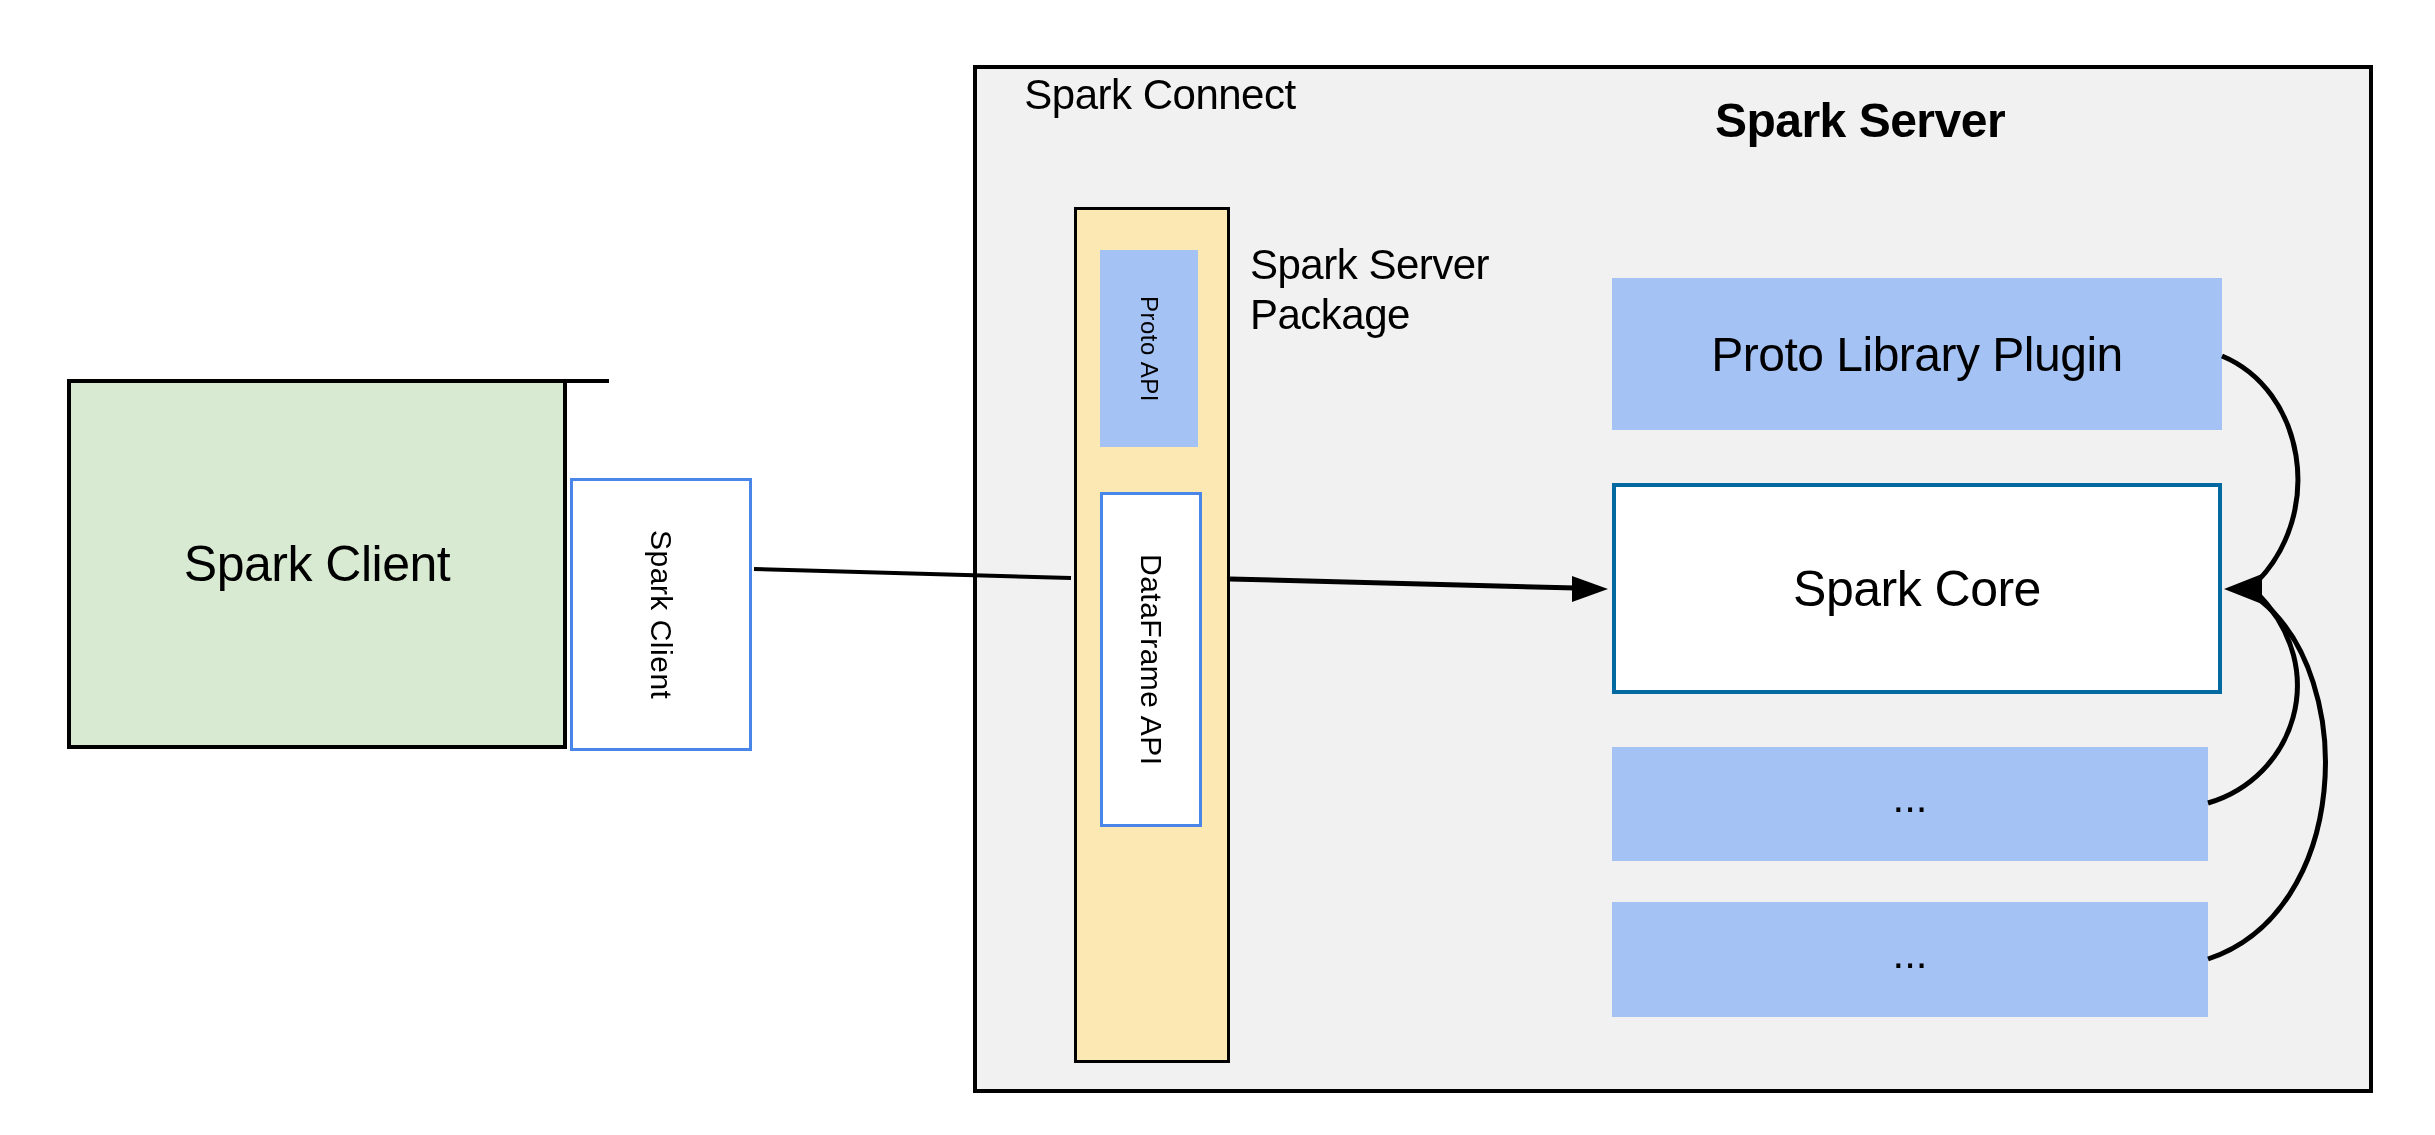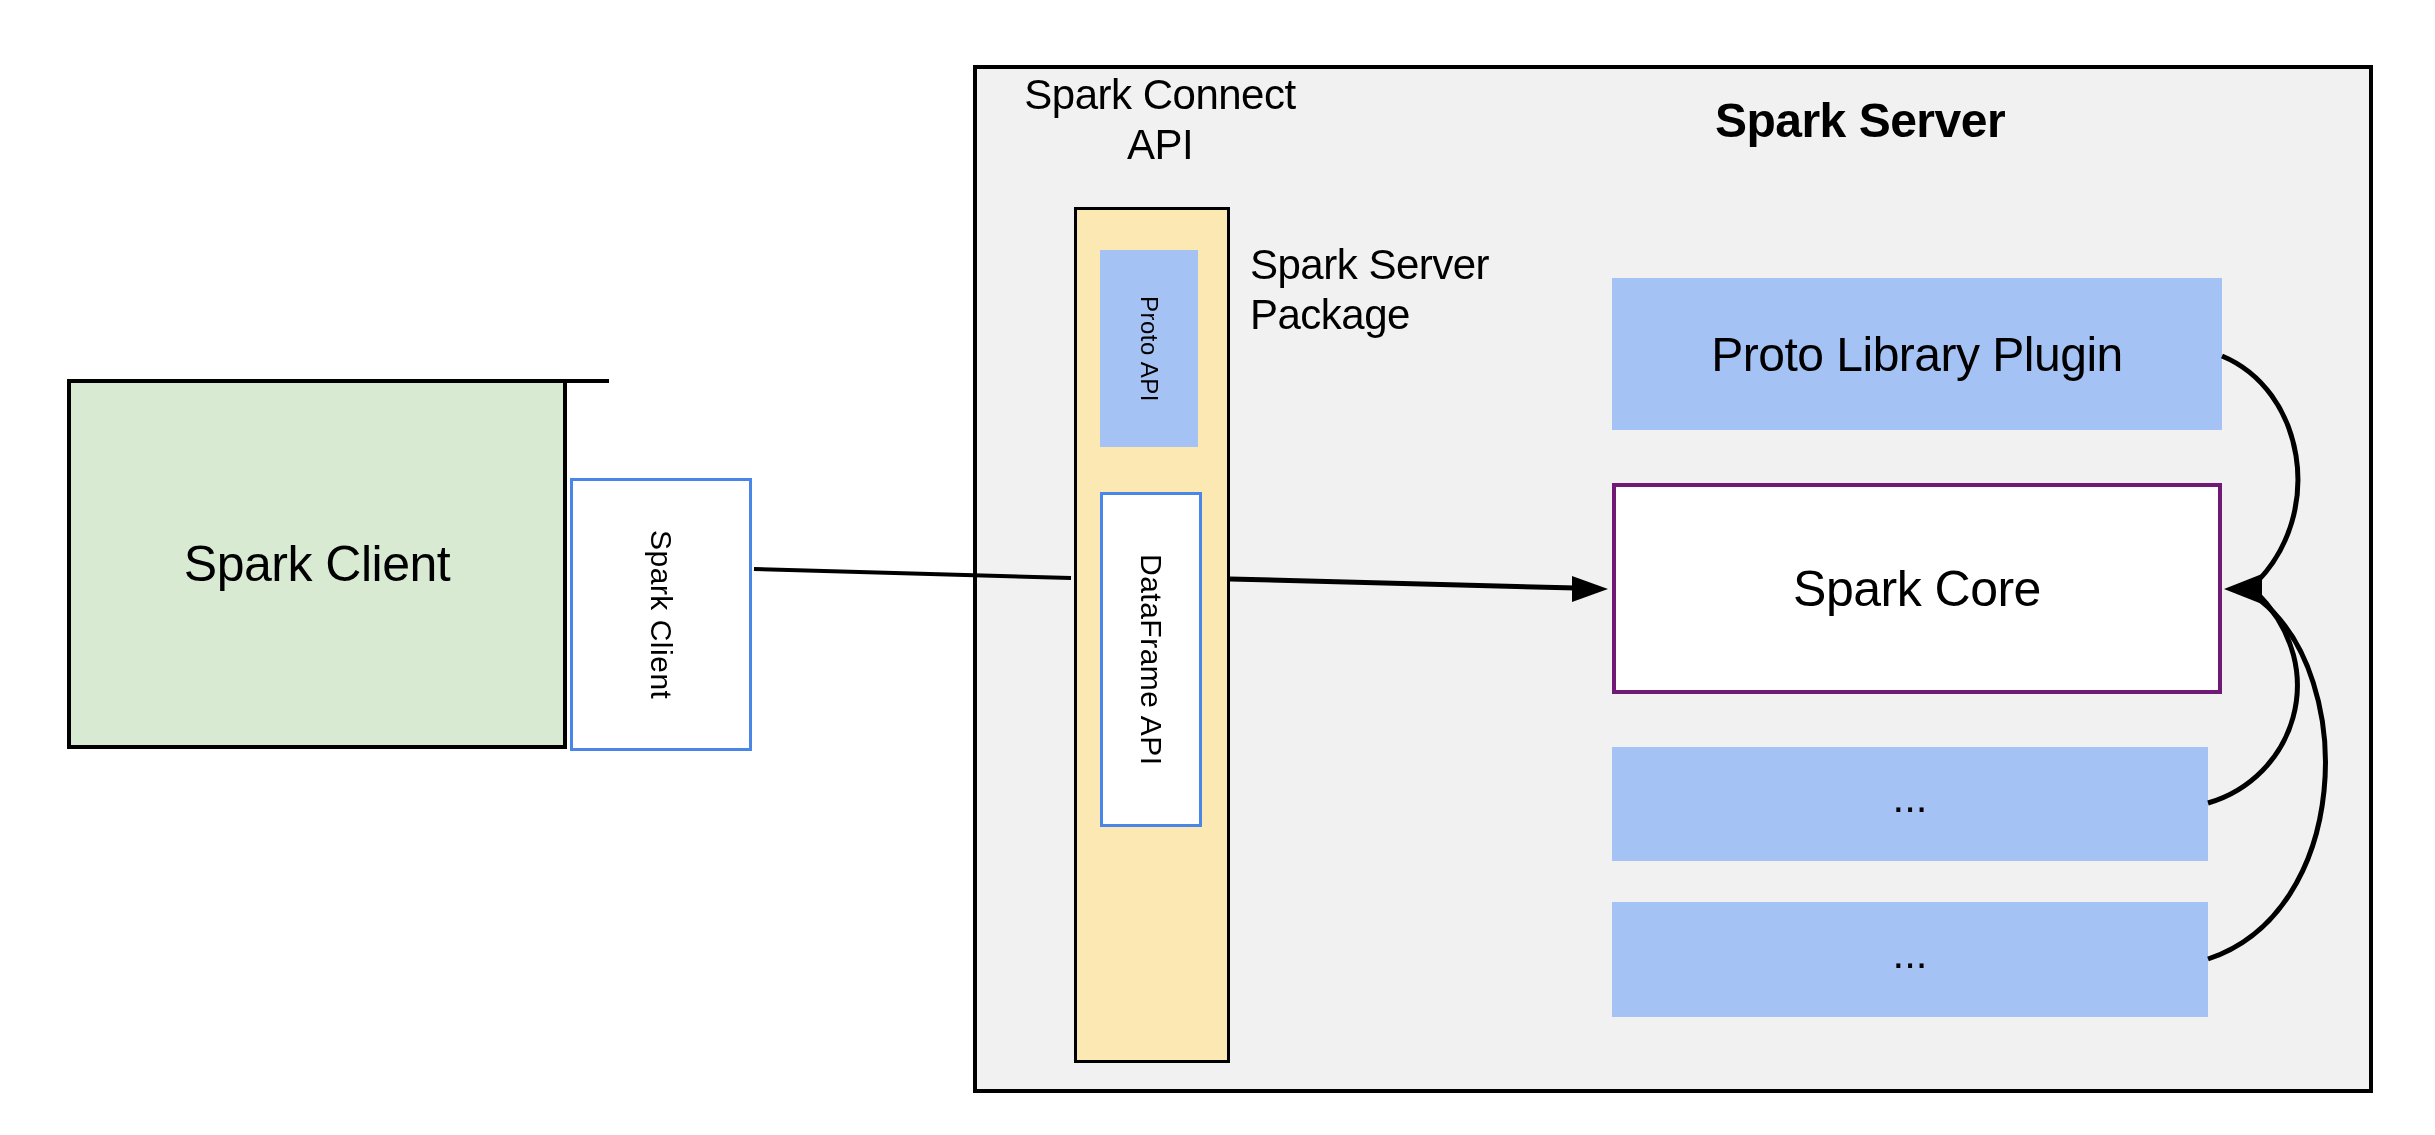--- a/index.html
+++ b/index.html
@@ -12,21 +12,21 @@
   
   .gray-box{left:973px;top:65px;width:1400px;height:1028px;background:#F1F1F1;border:4px solid #000;}
   .green-box{left:67px;top:379px;width:500px;height:370px;background:#D9EAD3;border:4px solid #000;}
   .border-stub{left:563px;top:379px;width:46px;height:4px;background:#000;}
   .client-package{left:562px;top:381px;width:191px;height:97px;background:#A4C2F4;}
   .spark-client-box{left:570px;top:478px;width:182px;height:273px;background:#fff;border:3px solid #4A86E8;}
   .yellow-box{left:1074px;top:207px;width:156px;height:856px;background:#FCE8B2;border:3px solid #000;}
   .proto-box{left:1100px;top:250px;width:98px;height:197px;background:#A4C2F4;}
   .dataframe-box{left:1100px;top:492px;width:102px;height:335px;background:#fff;border:3px solid #4A86E8;}
   .plugin-box{left:1612px;top:278px;width:610px;height:152px;background:#A4C2F4;}
-  .core-box{left:1612px;top:483px;width:610px;height:211px;background:#fff;border:4px solid #701a75;}
+  .core-box{left:1612px;top:483px;width:610px;height:211px;background:#fff;border:4px solid #0369a1;}
   .dots-box-1{left:1612px;top:747px;width:596px;height:114px;background:#A4C2F4;}
   .dots-box-2{left:1612px;top:902px;width:596px;height:115px;background:#A4C2F4;}
   
   .big-label{font-size:50px;line-height:64px;letter-spacing:-0.5px;}
   .plugin-label{font-size:48px;letter-spacing:-0.5px;}
   .core-label{font-size:50px;letter-spacing:-0.5px;}
   .dots-label{font-size:42px;position:relative;top:-6px;}
   .connect-title{left:960px;top:70px;width:400px;text-align:center;font-size:42px;line-height:50px;letter-spacing:-0.5px;}
   .library-label{left:1250px;top:240px;width:400px;text-align:left;font-size:42px;line-height:50px;letter-spacing:-0.5px;}
   .server-title{left:1650px;top:93px;width:420px;text-align:center;font-size:48px;font-weight:bold;letter-spacing:-0.5px;}
@@ -40,21 +40,20 @@
 </style>
 </head>
 <body>
 
 <div id="canvas">
 
   <div class="abs gray-box"></div>
 
   <div class="abs connect-title">
     <div>Spark Connect</div>
-    <div>API</div>
   </div>
 
   <div class="abs server-title">Spark Server</div>
 
   <div class="abs green-box center">
     <div class="big-label">
       <div>Spark Client</div>
     </div>
   </div>
 

